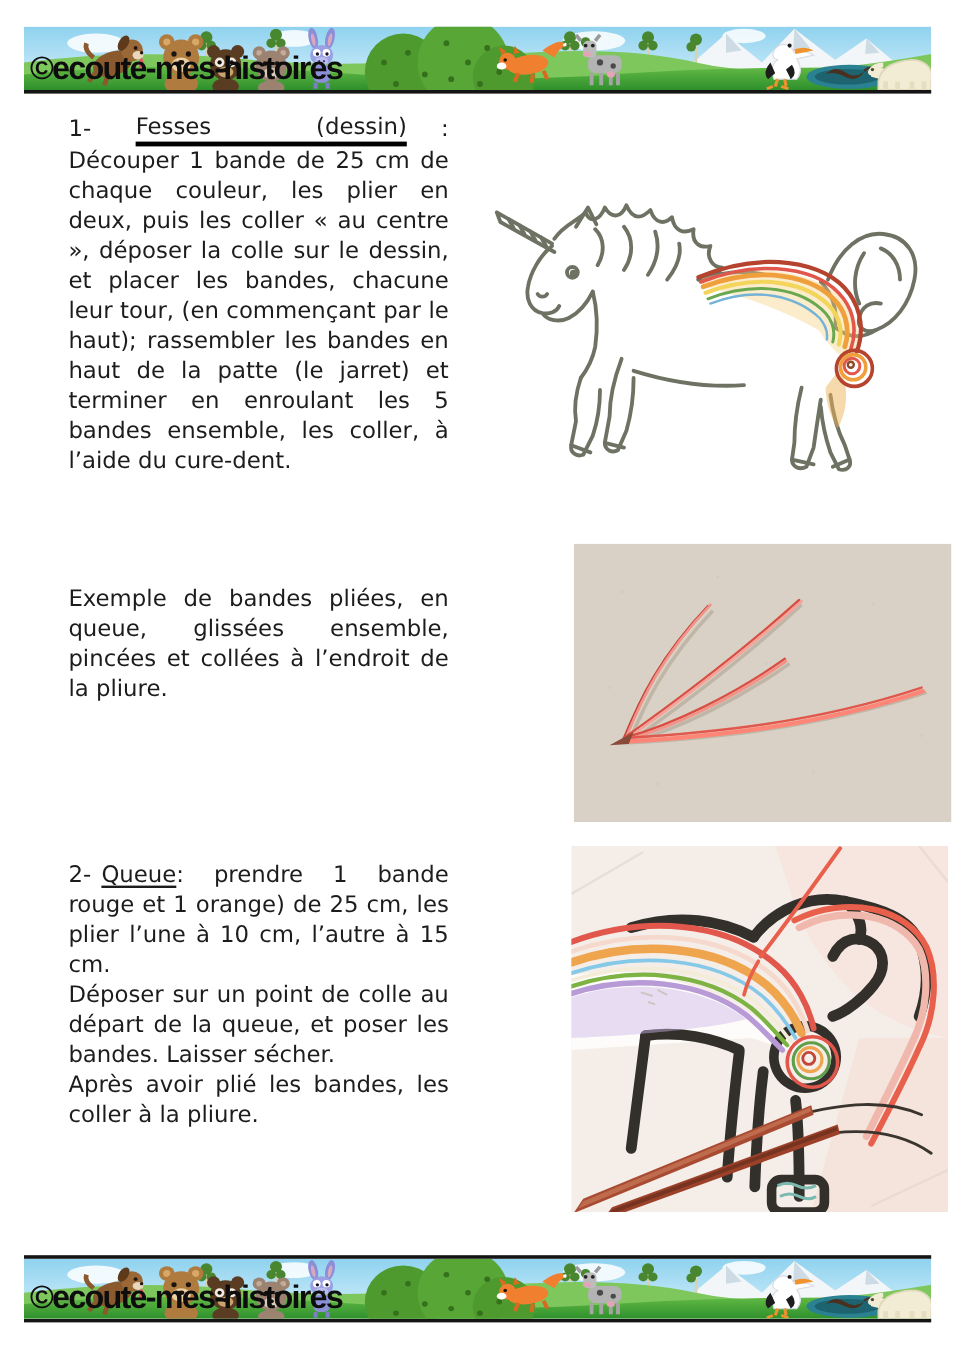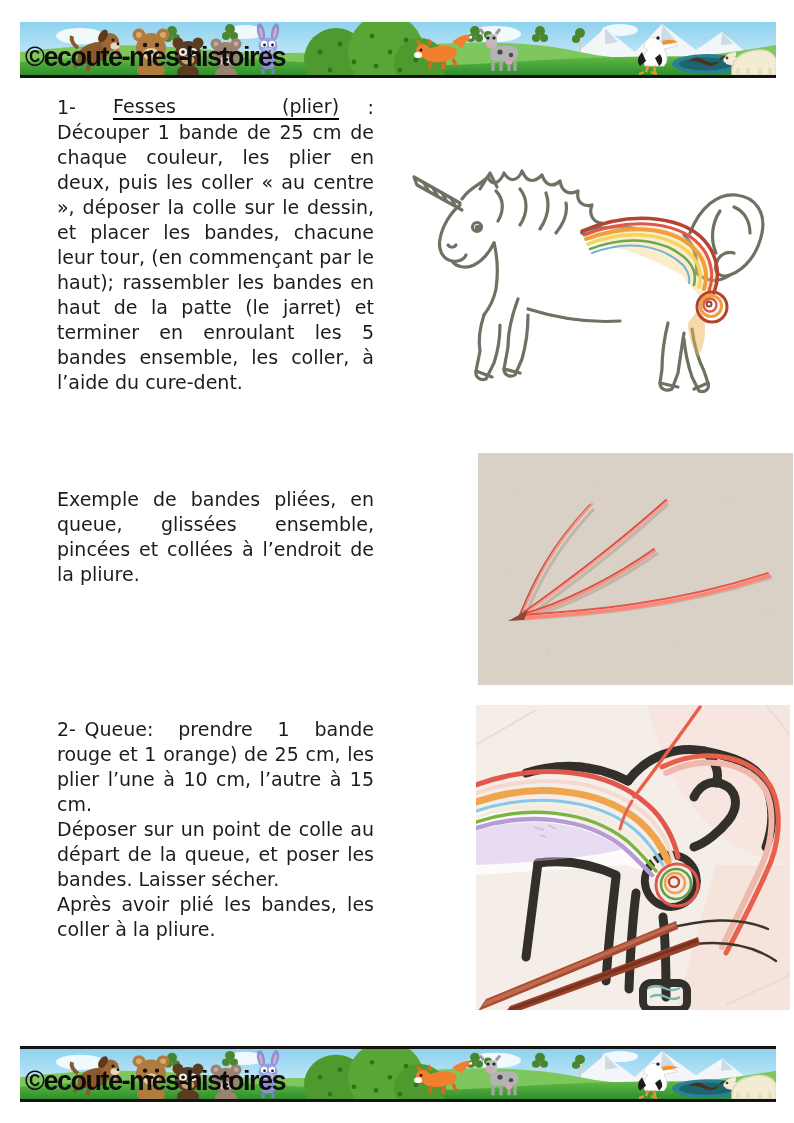--- a/index.html
+++ b/index.html
@@ -17,22 +17,22 @@
   }
   #banner-top{top:22px;border-bottom:3px solid #141414}
   #banner-bottom{top:1046px;border-top:3px solid #141414;border-bottom:3px solid #141414}
 
   
   .tblock{position:absolute;left:57px;width:317px;font-size:19px;line-height:25px;text-align:justify;color:#1c1c1c}
   #block-fesses{top:95px}
   #block-exemple{top:487px}
   #block-queue{top:717px}
   .h-line{display:flex;justify-content:space-between;align-items:flex-start}
-  .h-underline{display:flex;justify-content:space-between;width:226px;border-bottom:2px solid #000000;line-height:23px}
-  .u{text-decoration-thickness:2px;text-underline-offset:3px}
+  .h-underline{display:flex;justify-content:space-between;width:226px;border-bottom:4px solid #000000;line-height:23px}
+  .u{text-decoration:underline;text-decoration-thickness:2px;text-underline-offset:3px}
   .num{margin-right:.45em}
 
   
   .fig{position:absolute;overflow:hidden}
   .fig svg{display:block;width:100%;height:100%}
   #fig-unicorn{left:400px;top:147px;width:390px;height:253px}
   #fig-strips{left:478px;top:453px;width:315px;height:232px}
   #fig-tail{left:476px;top:705px;width:314px;height:305px}
 </style>
 </head>
@@ -221,21 +221,21 @@
       <use href="#banner-scene"></use>
     </svg>
     <span class="brand">©ecoute-mes-histoires</span>
   </div>
 
   <div class="tblock" id="block-fesses">
     <div class="h-line">
       <span class="num">1-</span>
       <span class="h-underline">
           <span>Fesses</span>
-          <span>(plier)</span>
+          <span>(dessin)</span>
         </span>
       <span>:</span>
     </div>
     <p>Découper 1 bande de 25 cm de chaque couleur, les plier en deux, puis les coller « au centre », déposer la colle sur le dessin, et placer les bandes, chacune leur tour, (en commençant par le haut); rassembler les bandes en haut de la patte (le jarret) et terminer en enroulant les 5 bandes ensemble, les coller, à l’aide du cure-dent.</p>
   </div>
 
   <div class="fig" id="fig-unicorn">
     <svg viewBox="0 0 390 253">
       <rect width="390" height="253" fill="#ffffff"></rect>
       <g fill="none" stroke="#6d7263" stroke-width="3.2" stroke-linecap="round" stroke-linejoin="round">

